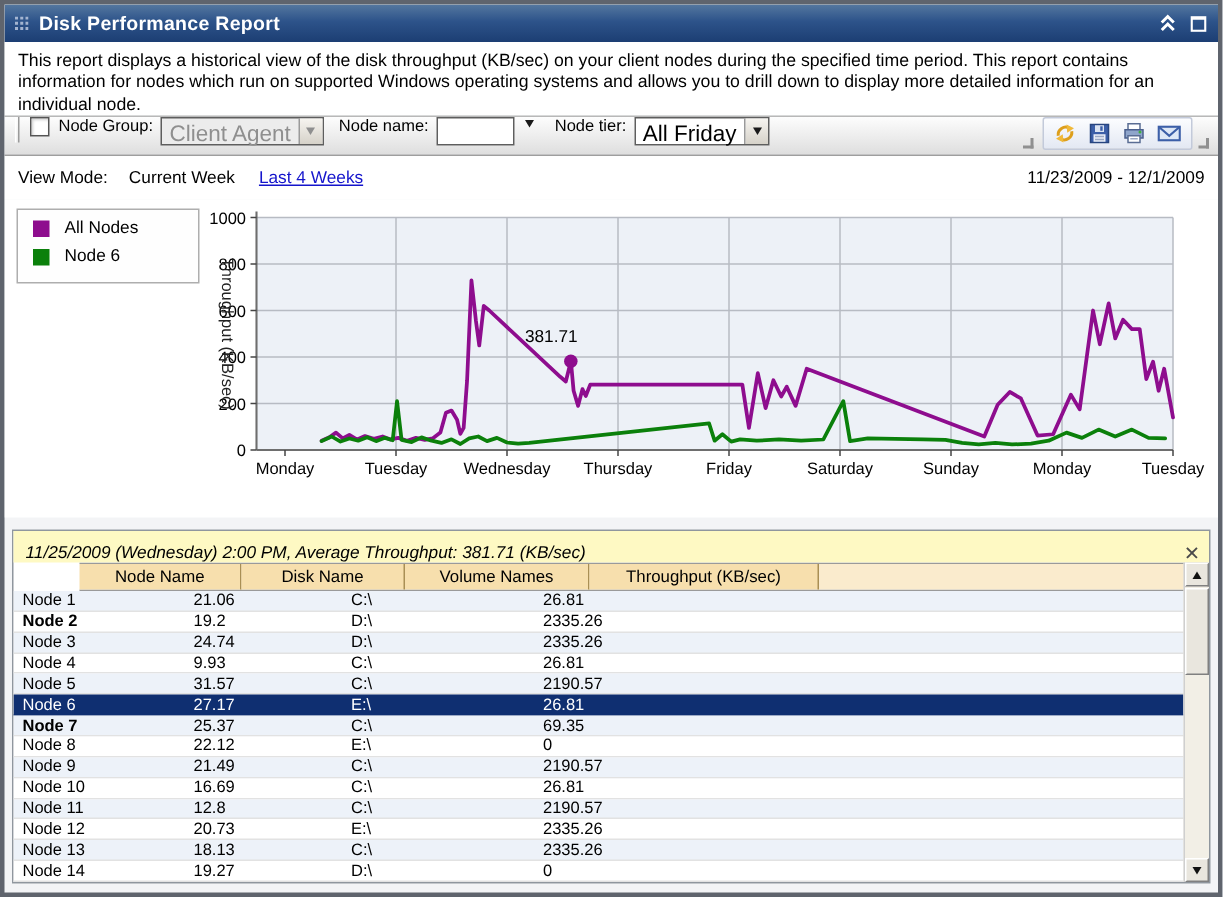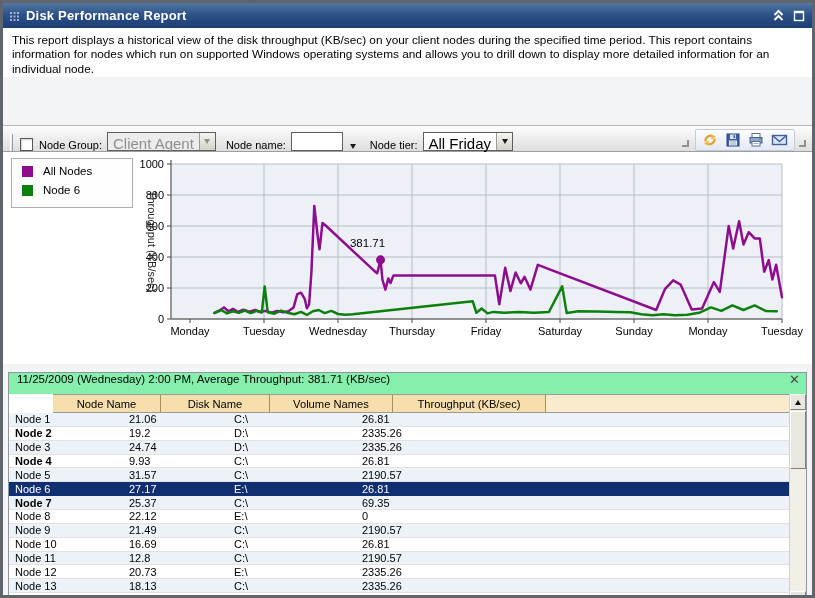--- a/index.html
+++ b/index.html
@@ -11,21 +11,21 @@
     display:flex; align-items:center; padding:0 7px; color:#fff; }
   .titlebar .grip { margin-right:7px; opacity:.85; }
   .title-text { font-size:13px; font-weight:bold; flex:1; letter-spacing:.2px; }
   .tb-btn { margin-left:8px; display:flex; align-items:center; cursor:default; }
 
   
   .description { background:#fff; padding:5px 9px 6px 9px; font-size:11.8px; line-height:14.4px; color:#000; height:49px; }
 
   
   .toolbar { height:27px; background:linear-gradient(180deg,#fdfdfd,#dedede); border-top:1px solid #b8b8b8;
-    border-bottom:1px solid #9e9e9e; display:flex; align-items:flex-end; padding:0 6px; font-size:11px;margin-top:48px; }
+    border-bottom:1px solid #9e9e9e; display:flex; align-items:flex-start; padding:0 6px; font-size:11px; }
   .tgrip { width:3px; height:17px; border-left:1px solid #fff; border-right:1px solid #9a9a9a; margin:0 7px 0 1px; }
   .checkbox { width:13px; height:13px; background:#fff; border:1px solid #555; box-shadow:inset 1px 1px 2px #cfcfcf; margin-right:6px; }
   .tb-label { margin-right:5px; white-space:nowrap; }
   .combo { display:inline-flex; align-items:stretch; height:19px; border:1px solid #5e5e5e; background:#fff; margin-right:10px; }
   .combo .combo-text { padding:2px 5px 0 5px; font-size:15px; min-width:58px; }
   .combo .combo-btn { width:16px; background:linear-gradient(#f6f4f0,#d6d2c9); border-left:1px solid #9a9a9a; display:flex; align-items:center; justify-content:center; }
   .combo.disabled { background:#ececec; }
   .combo.disabled .combo-text { color:#8f8f8f; }
   .tri-down { width:0; height:0; border-left:3.5px solid transparent; border-right:3.5px solid transparent; border-top:5px solid #1a1a1a; }
   .combo.disabled .tri-down { border-top-color:#8f8f8f; }
@@ -47,21 +47,21 @@
   
   .chart-area { height:212px; background:#fff; position:relative; }
   .legend-box { position:absolute; left:8px; top:6px; width:122px; min-height:44px; background:#fefefe;
     border:1px solid #aeaeae; padding:6px 0 4px 10px; }
   .legend-item { display:flex; align-items:center; margin-bottom:7px; font-size:11.5px; }
   .legend-swatch { width:11px; height:11px; margin-right:10px; display:inline-block; }
   #chart-svg { position:absolute; left:128px; top:0; }
 
   
   .panel { margin:8px 5px 0 5px; height:236px; border:1px solid #8f969e; background:#fff; position:relative; }
-  .panel-header { height:21px; display:flex; align-items:flex-start; padding:0 6px 0 8px; font-size:11.5px; background:#86efac; }
+  .panel-header { height:21px; display:flex; align-items:flex-end; padding:0 6px 0 8px; font-size:11.5px; background:#fef9c3;font-style:italic; }
   .panel-close { margin-left:auto; font-size:13px; color:#4a4a4a; font-weight:bold; cursor:pointer; line-height:1; }
   .tablewrap { position:relative; height:213px; overflow:hidden; }
   .thead { display:flex; height:19px; border-top:1px solid #9a9a9a; border-bottom:1px solid #9a9a9a;margin-left:44px; }
   .th { background:#f7dfad; border-right:1px solid #a98f55; font-size:11.2px; display:flex; align-items:center; justify-content:center; }
   .th-filler { background:#faebcd; flex:1; border-right:none; }
   .tbody { position:absolute; top:19px; left:0; right:17px; bottom:0; display:flex; flex-direction:column; }
   .tr { flex:1 1 auto; display:flex; align-items:center; font-size:11px; border-bottom:1px solid #e2e2e2; background:#fff; }
   .tr.alt { background:#edf2f9; }
   .tr.selected { background:#0f2f71; color:#fff; border-bottom-color:#0f2f71; }
   .td { white-space:nowrap; overflow:hidden; }
@@ -168,20 +168,26 @@
       <span>
         <svg width="17" height="16">
           <rect x="1.5" y="3.5" width="14" height="9" fill="#dde7f6" stroke="#3c5fa8" stroke-width="1.4"></rect>
           <polyline points="1.5,3.5 8.5,9.5 15.5,3.5" fill="none" stroke="#3c5fa8" stroke-width="1.4"></polyline>
         </svg>
       </span>
     </span>
     <span class="tb-corner" style="margin-right:0;"></span>
   </div>
 
+  <div class="viewmode">
+    <span class="vm-label">View Mode:</span>
+    <span class="vm-current">Current Week</span>
+    <span class="vm-link">Last 4 Weeks</span>
+    <span class="vm-date">11/23/2009 - 12/1/2009</span>
+  </div>
 
   <div class="chart-area">
     <div class="legend-box" id="legend-box">
         <div class="legend-item">
           <span class="legend-swatch" style="background: rgb(142, 13, 142);"></span>
           <span>All Nodes</span>
         </div>
         <div class="legend-item">
           <span class="legend-swatch" style="background: rgb(11, 128, 11);"></span>
           <span>Node 6</span>
@@ -268,21 +274,21 @@
             <div class="td" style="width: 123px; padding-left: 8px;">D:\</div>
             <div class="td" style="width: 153px; padding-left: 13px;">2335.26</div>
           </div>
           <div class="tr alt">
             <div class="td" style="width: 108px; padding-left: 6px;">Node 3</div>
             <div class="td" style="width: 109px; padding-left: 12px;">24.74</div>
             <div class="td" style="width: 123px; padding-left: 8px;">D:\</div>
             <div class="td" style="width: 153px; padding-left: 13px;">2335.26</div>
           </div>
           <div class="tr">
-            <div class="td" style="width: 108px; padding-left: 6px; font-weight: bold;">Node 4</div>
+            <div class="td" style="width: 108px; padding-left: 6px;">Node 4</div>
             <div class="td" style="width: 109px; padding-left: 12px;">9.93</div>
             <div class="td" style="width: 123px; padding-left: 8px;">C:\</div>
             <div class="td" style="width: 153px; padding-left: 13px;">26.81</div>
           </div>
           <div class="tr alt">
             <div class="td" style="width: 108px; padding-left: 6px;">Node 5</div>
             <div class="td" style="width: 109px; padding-left: 12px;">31.57</div>
             <div class="td" style="width: 123px; padding-left: 8px;">C:\</div>
             <div class="td" style="width: 153px; padding-left: 13px;">2190.57</div>
           </div>

